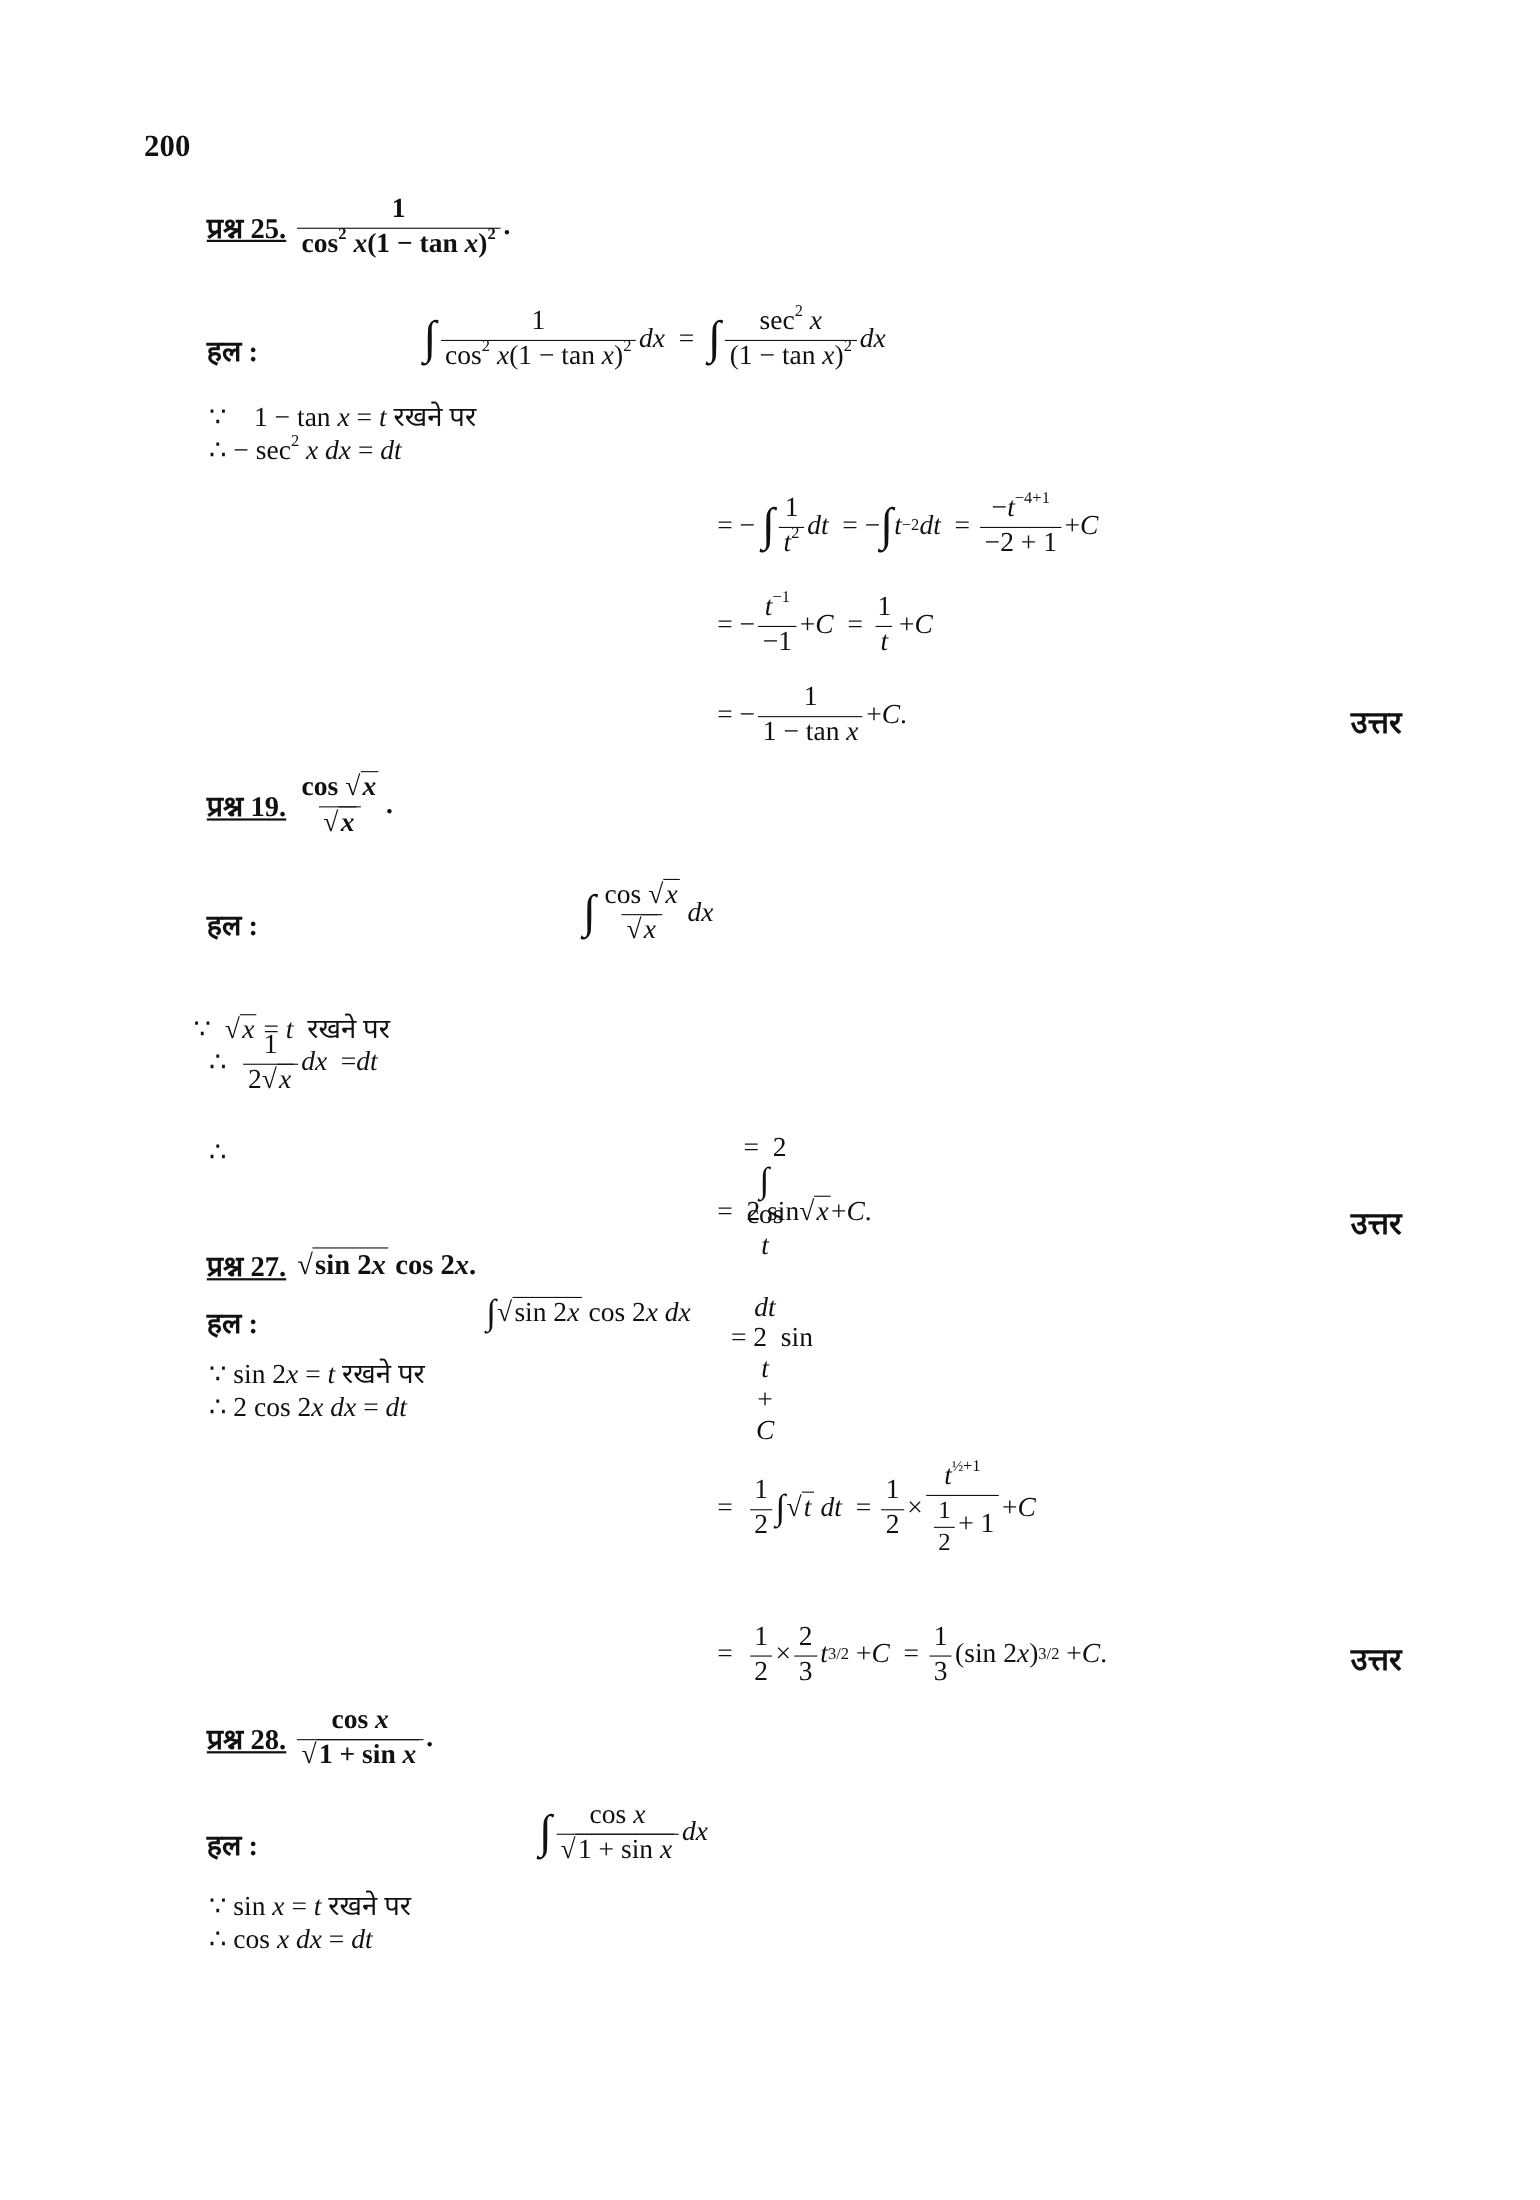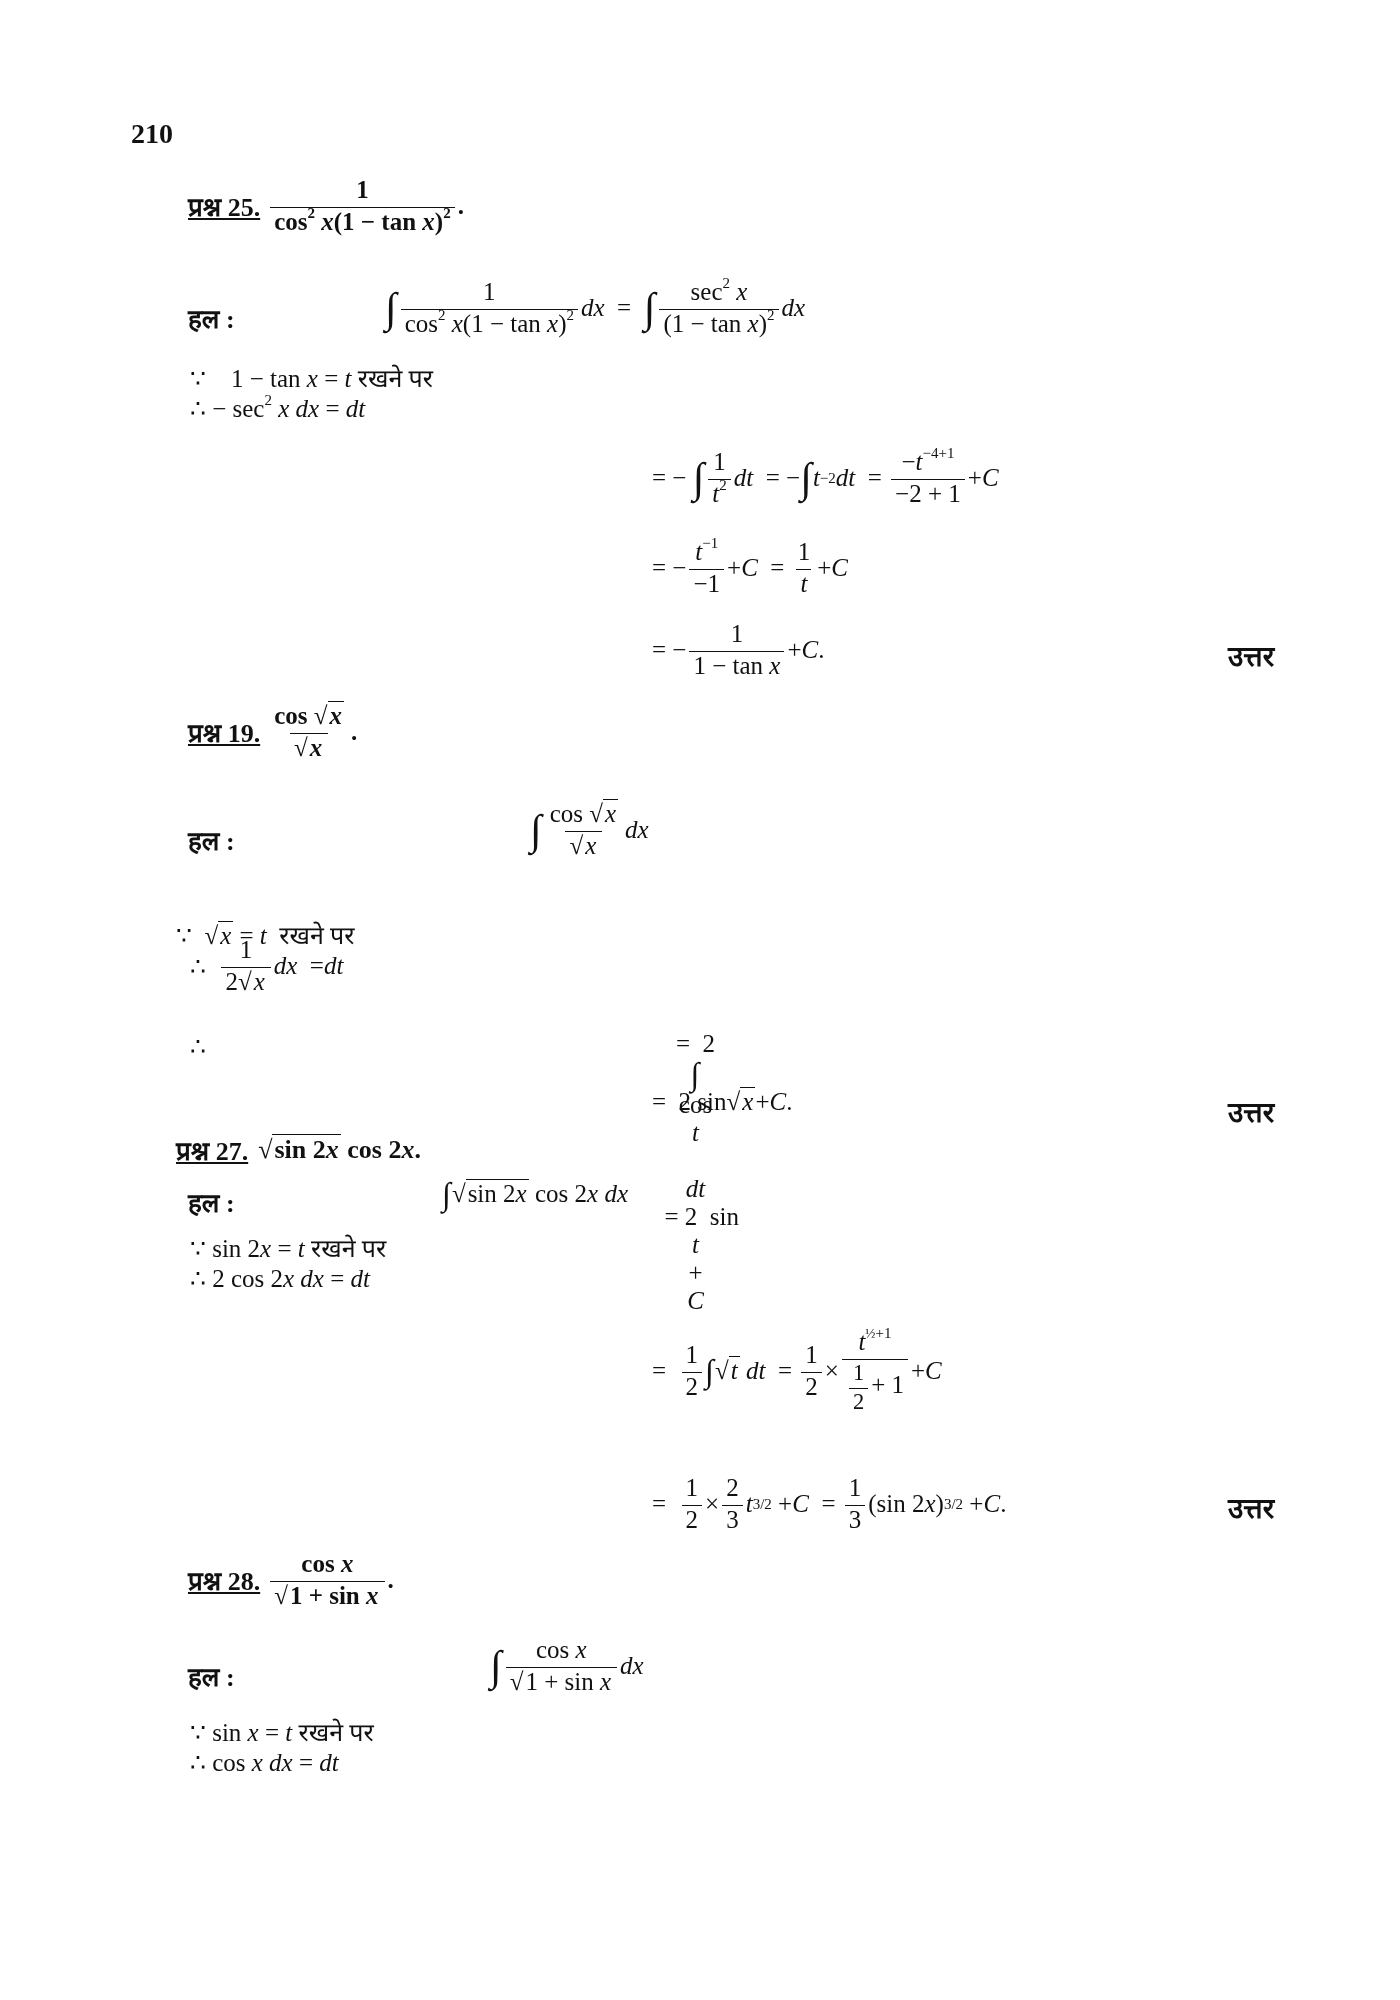--- a/index.html
+++ b/index.html
@@ -21,21 +21,21 @@
   .int { font-size: 1.7em; vertical-align: middle; line-height: 1; font-style: normal; margin-right: 1px; }
   sup { font-size: 0.6em; vertical-align: 0.8em; line-height: 0; }
   .sqrt { white-space: nowrap; }
   .sqrt .rad { border-top: 1.5px solid #111; padding: 0 2px; }
   .row { display: flex; align-items: center; }
   .eq { font-size: 25px; }
 </style>
 </head>
 <body>
 
-<div class="abs pagenum" style="left:131px; top:118px;">210</div>
+<div class="abs pagenum" style="left:131px; top:118px;">200</div>
 
 <div class="abs row" style="left:188px; top:176px;">
   <span class="qlabel">प्रश्न 25.</span>
   <span class="frac b" style="font-size:25px; margin-left:10px;">
     <span class="num">1</span>
     <span class="den">cos<sup>2</sup> <i>x</i>(1 − tan <i>x</i>)<sup>2</sup></span>
   </span>
     <span class="b" style="font-size:25px;">.</span>
 </div>
 
@@ -115,21 +115,21 @@
 <div class="abs txt" style="left:190px; top:1032px;">∴</div>
 
 <div class="abs row eq" style="left:652px; top:1030px;flex-direction:column;">
   =&nbsp;&nbsp;2<span class="int" style="font-size:1.3em;">∫</span>cos <i>t</i>&nbsp;&nbsp;<i>dt</i>&nbsp;&nbsp;= 2&nbsp;&nbsp;sin <i>t</i> + <i>C</i>
 </div>
 <div class="abs row eq" style="left:652px; top:1088px;">
   =&nbsp;&nbsp;2 sin <span class="sqrt">√<span class="rad"><i>x</i></span></span> + <i>C</i>.
 </div>
 <div class="abs ans" style="left:1228px; top:1092px;">उत्तर</div>
 
-<div class="abs row" style="left:176px; top:1132px;text-align:center;">
+<div class="abs row" style="left:188px; top:1132px;text-align:center;">
   <span class="qlabel">प्रश्न 27.</span>
   <span class="b" style="font-size:26px; margin-left:10px;"><span class="sqrt">√<span class="rad">sin 2<i>x</i></span></span> cos 2<i>x</i>.</span>
 </div>
 
 <div class="abs hal" style="left:188px; top:1184px;">हल :</div>
 <div class="abs row eq" style="left:442px; top:1178px;">
   <span class="int" style="font-size:1.3em;">∫</span><span class="sqrt">√<span class="rad">sin 2<i>x</i></span></span>&nbsp;cos 2<i>x</i>&nbsp;<i>dx</i>
 </div>
 
 <div class="abs txt" style="left:190px; top:1230px;">∵&nbsp;sin 2<i>x</i> = <i>t</i> रखने पर</div>

